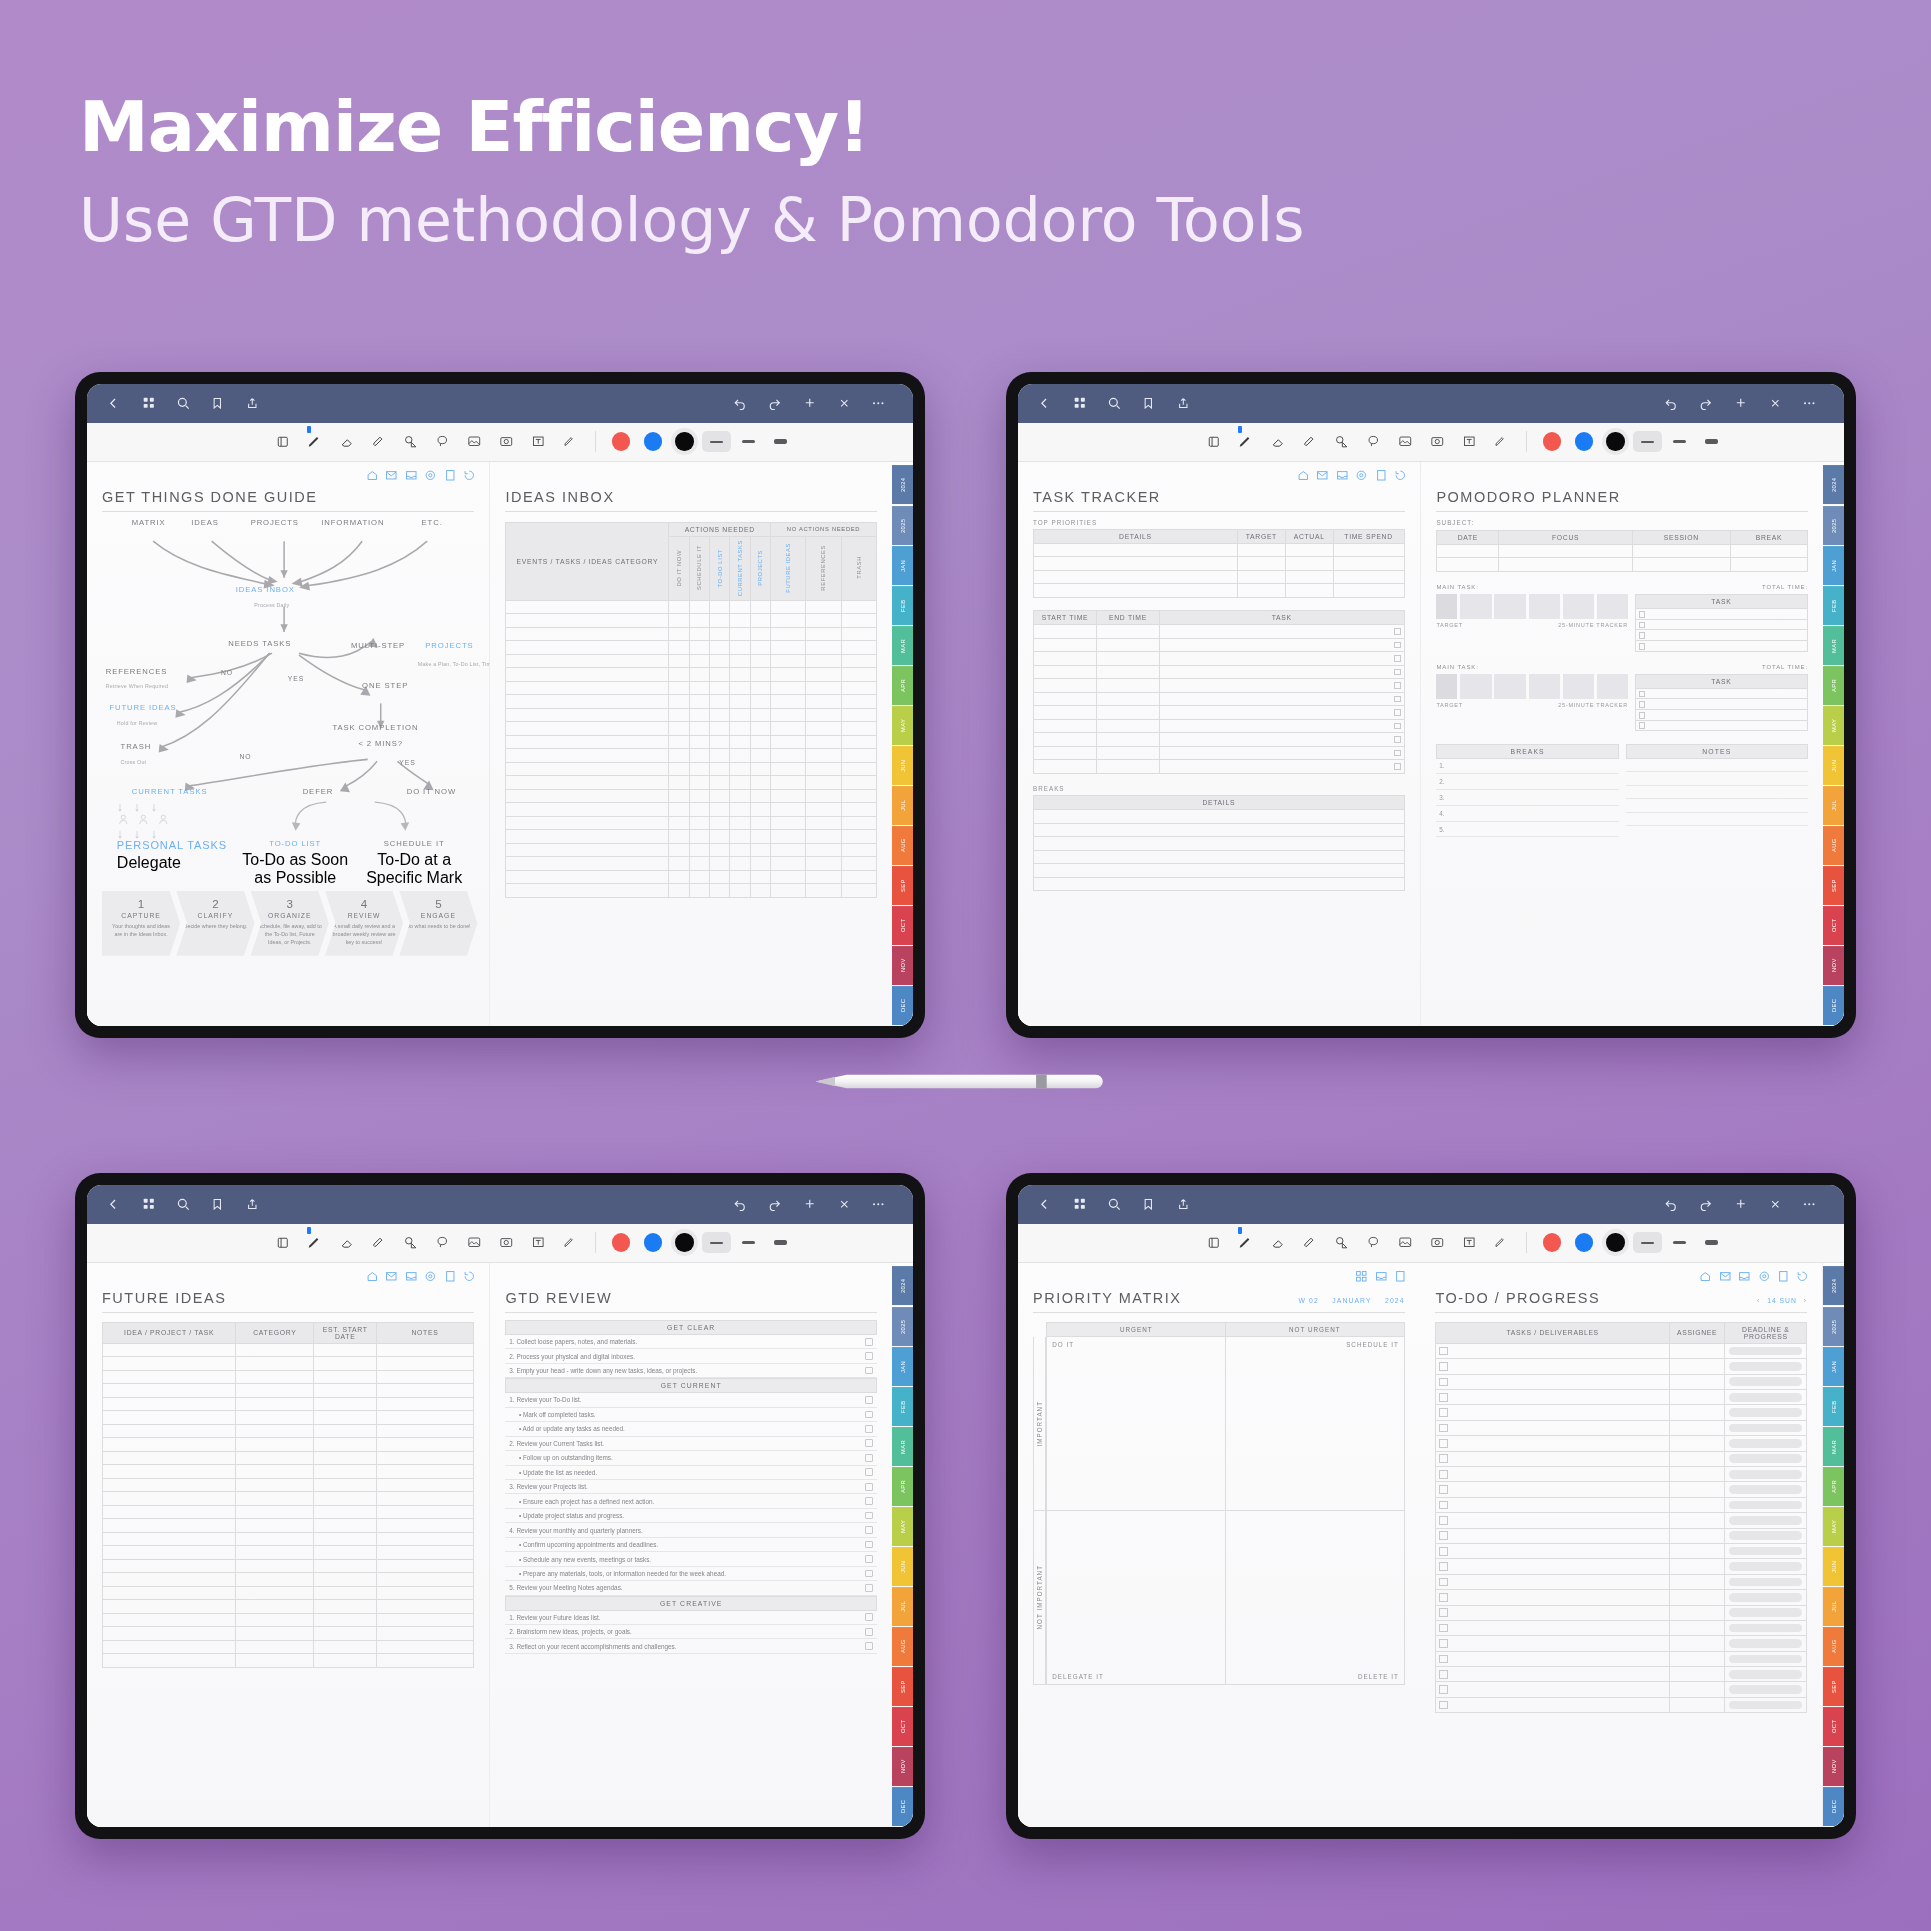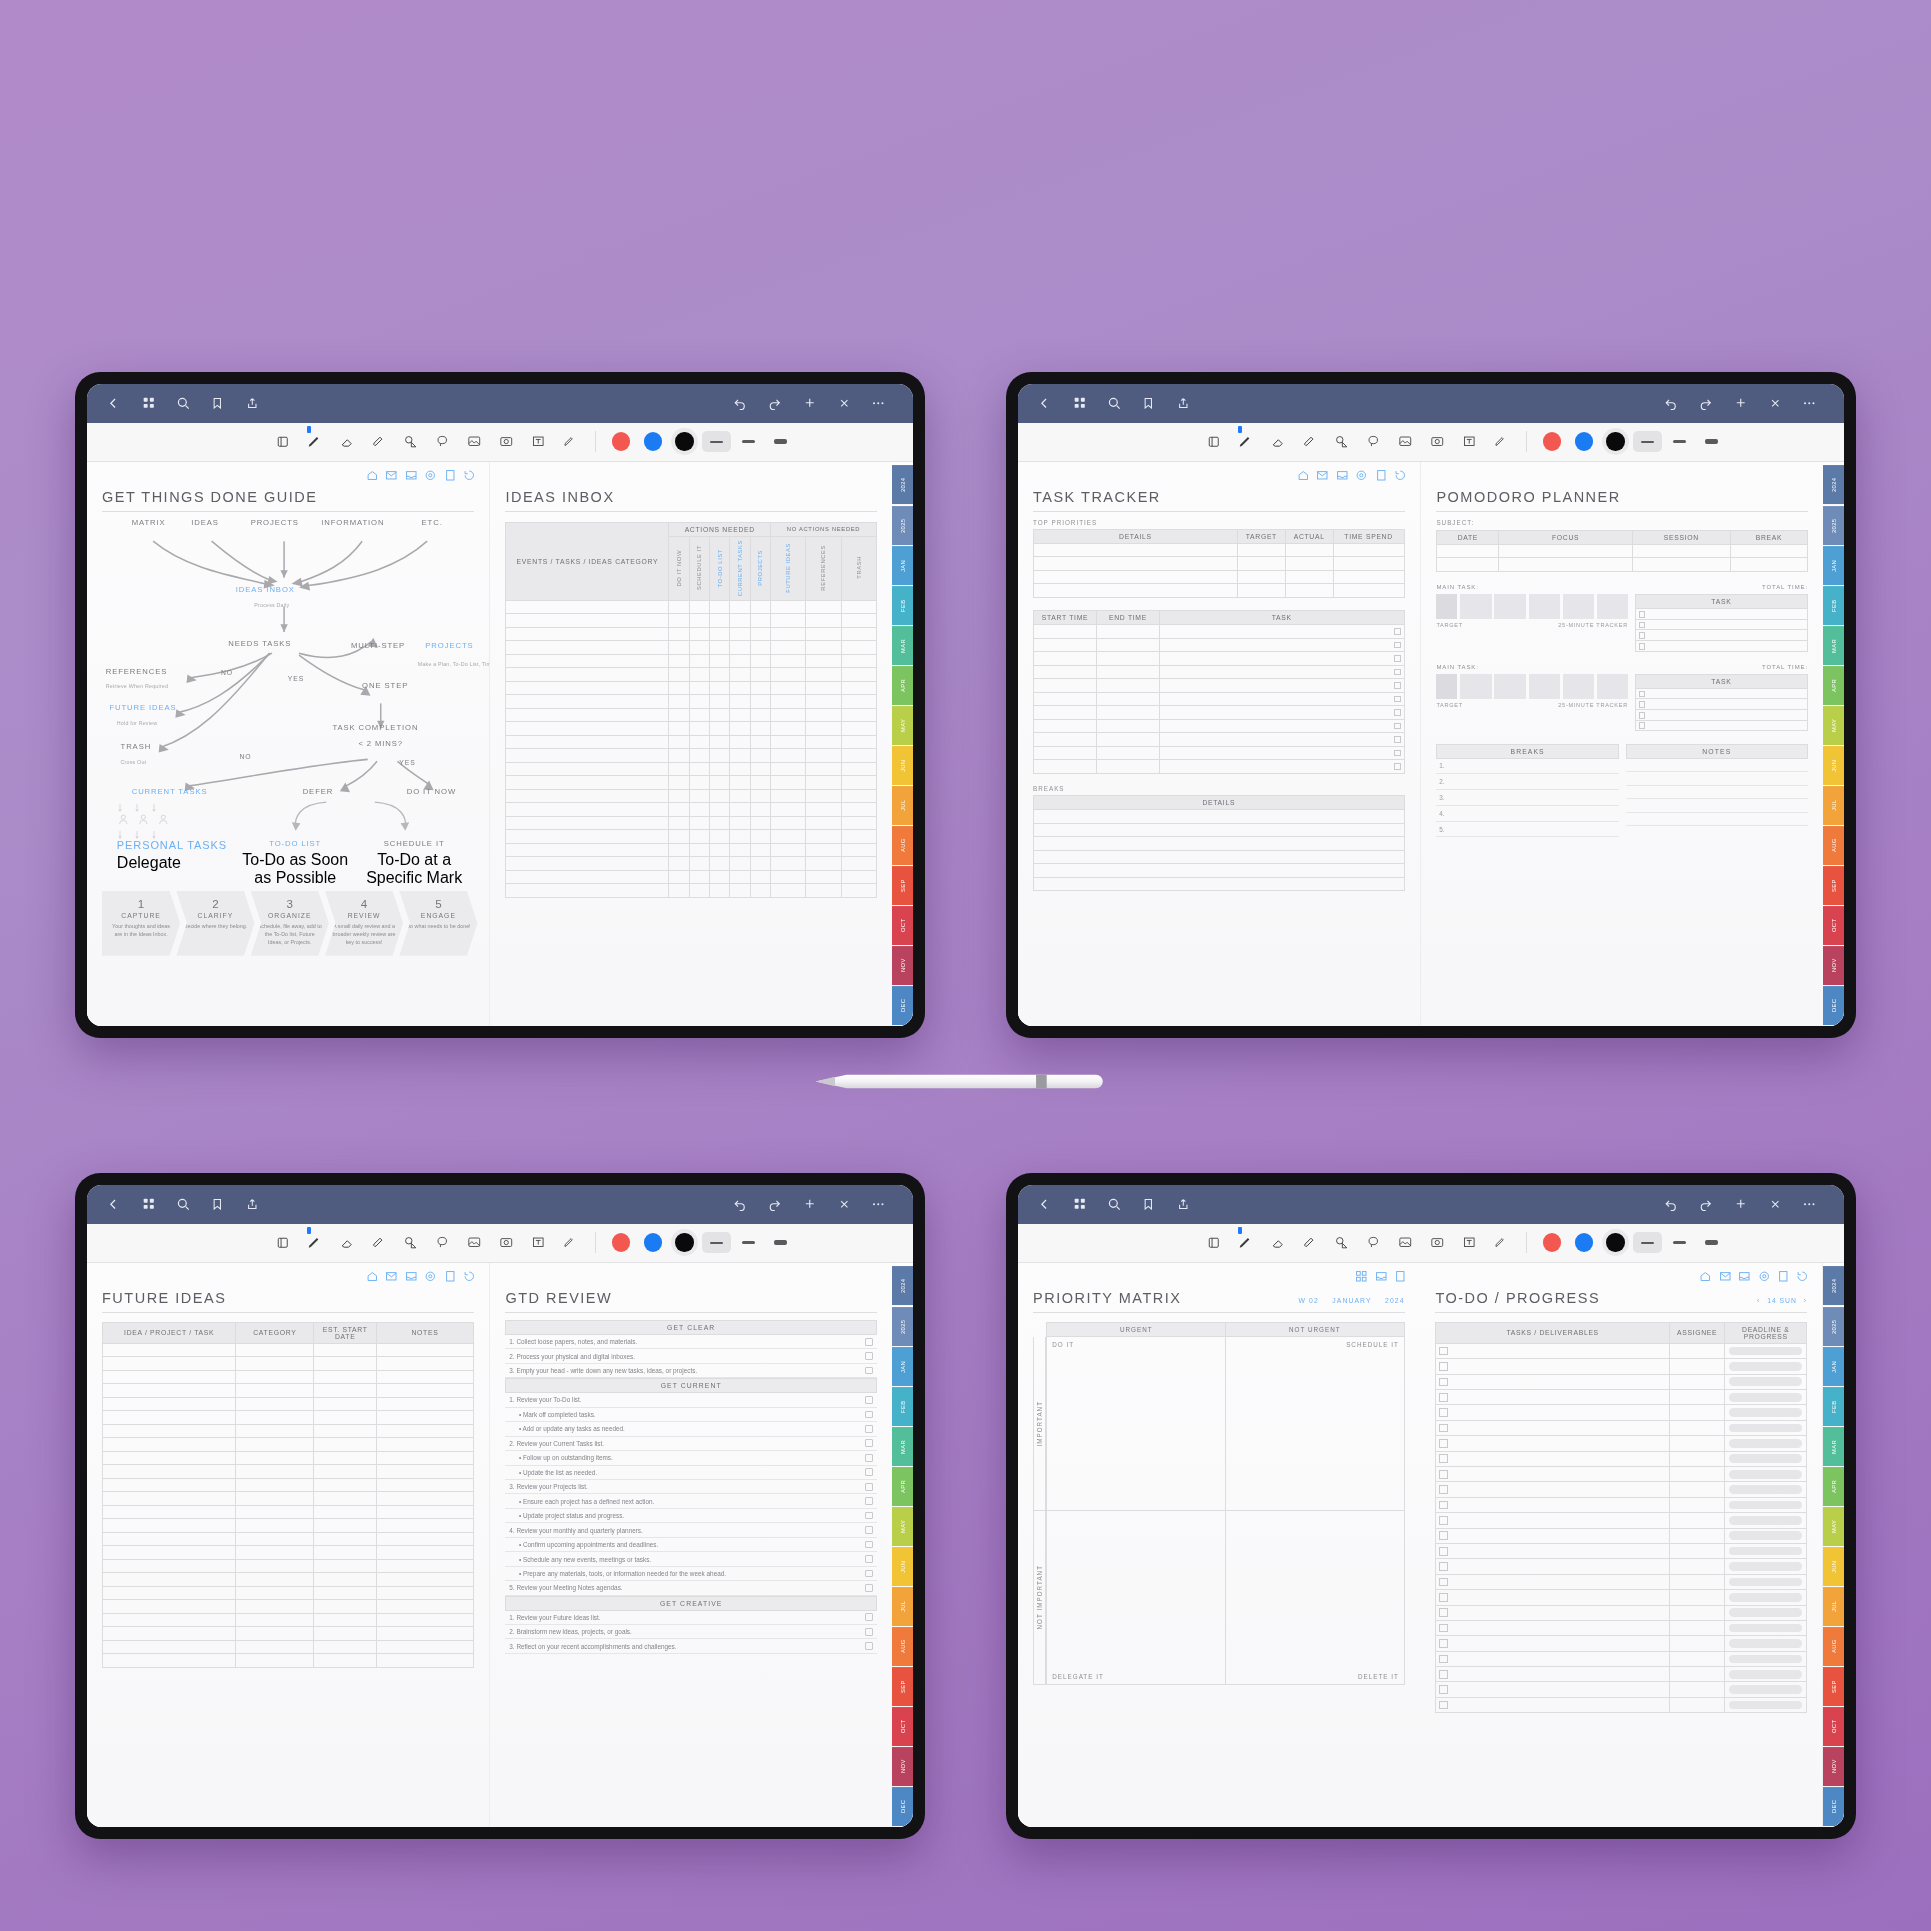--- a/index.html
+++ b/index.html
@@ -109,20 +109,22 @@
   .matcell { border:1px solid #dcdcde; }
   .mlabel { font-size:6.3px; letter-spacing:1px; color:#8e8e94; }
 
   
   .pencil { position:absolute; left:806px; top:1067px; width:319px; height:29px; }
 </style>
 </head>
 <body>
 
 <div class="hero">
+  <h1>Maximize Efficiency!</h1>
+  <h2>Use GTD methodology &amp; Pomodoro Tools</h2>
 </div>
 
 <div class="tablet t-tl">
  <div class="screen">
   <div class="navbar">
     <div class="nv">
           <svg width="14.5" height="14.5" viewBox="0 0 24 24" fill="none" stroke="currentColor" stroke-width="2">
             <path d="M15 5l-7 7 7 7"></path>
           </svg>
         </div>

